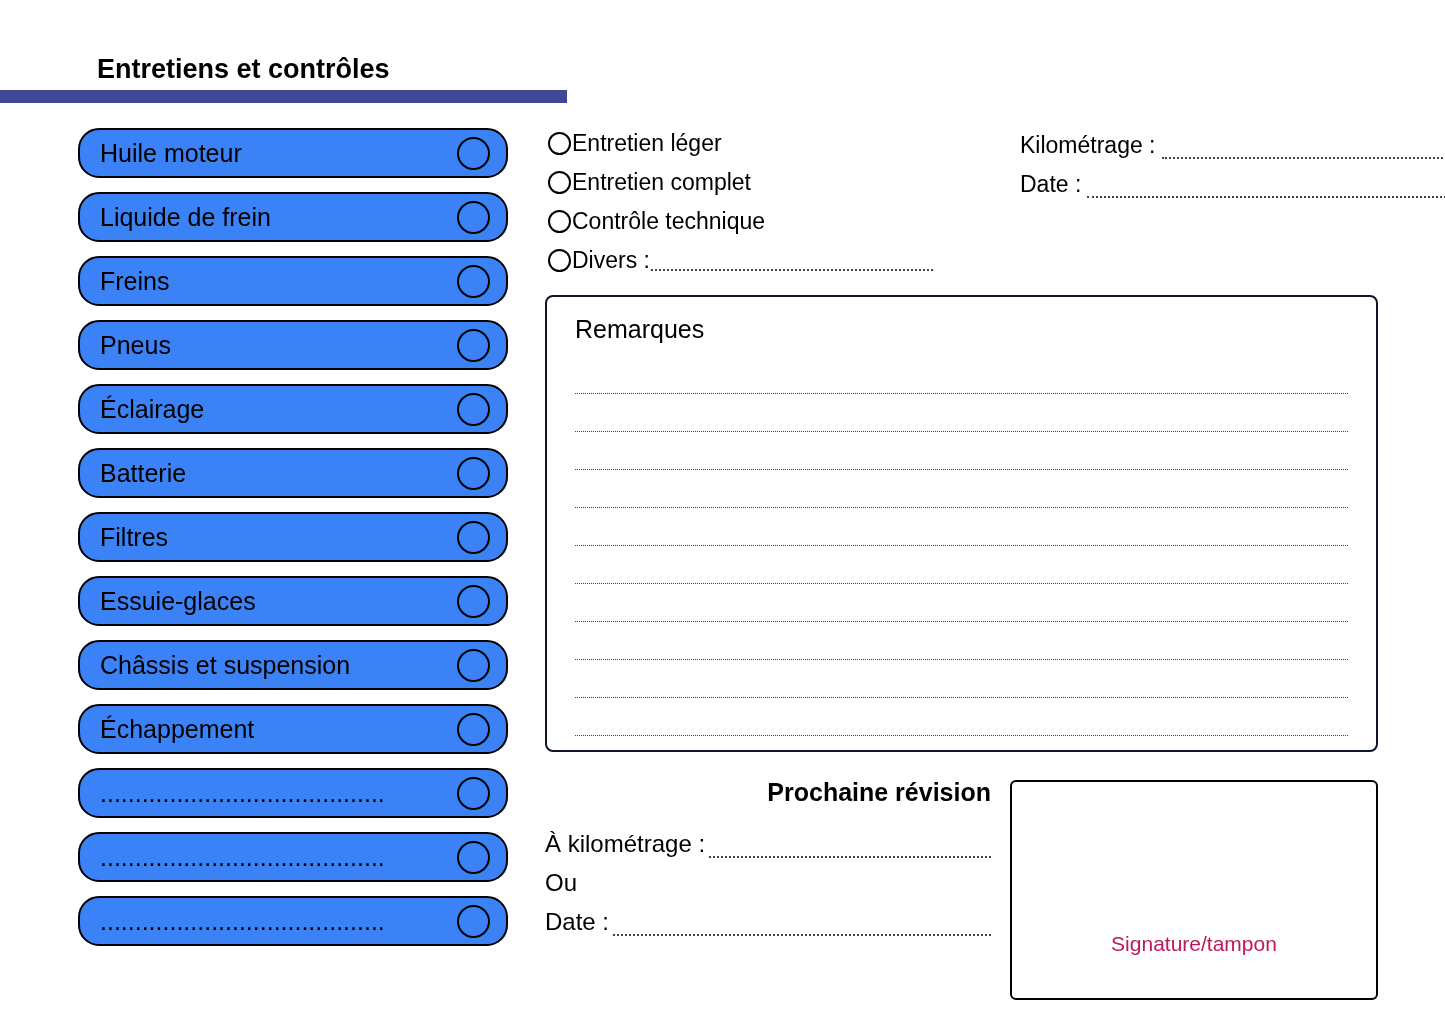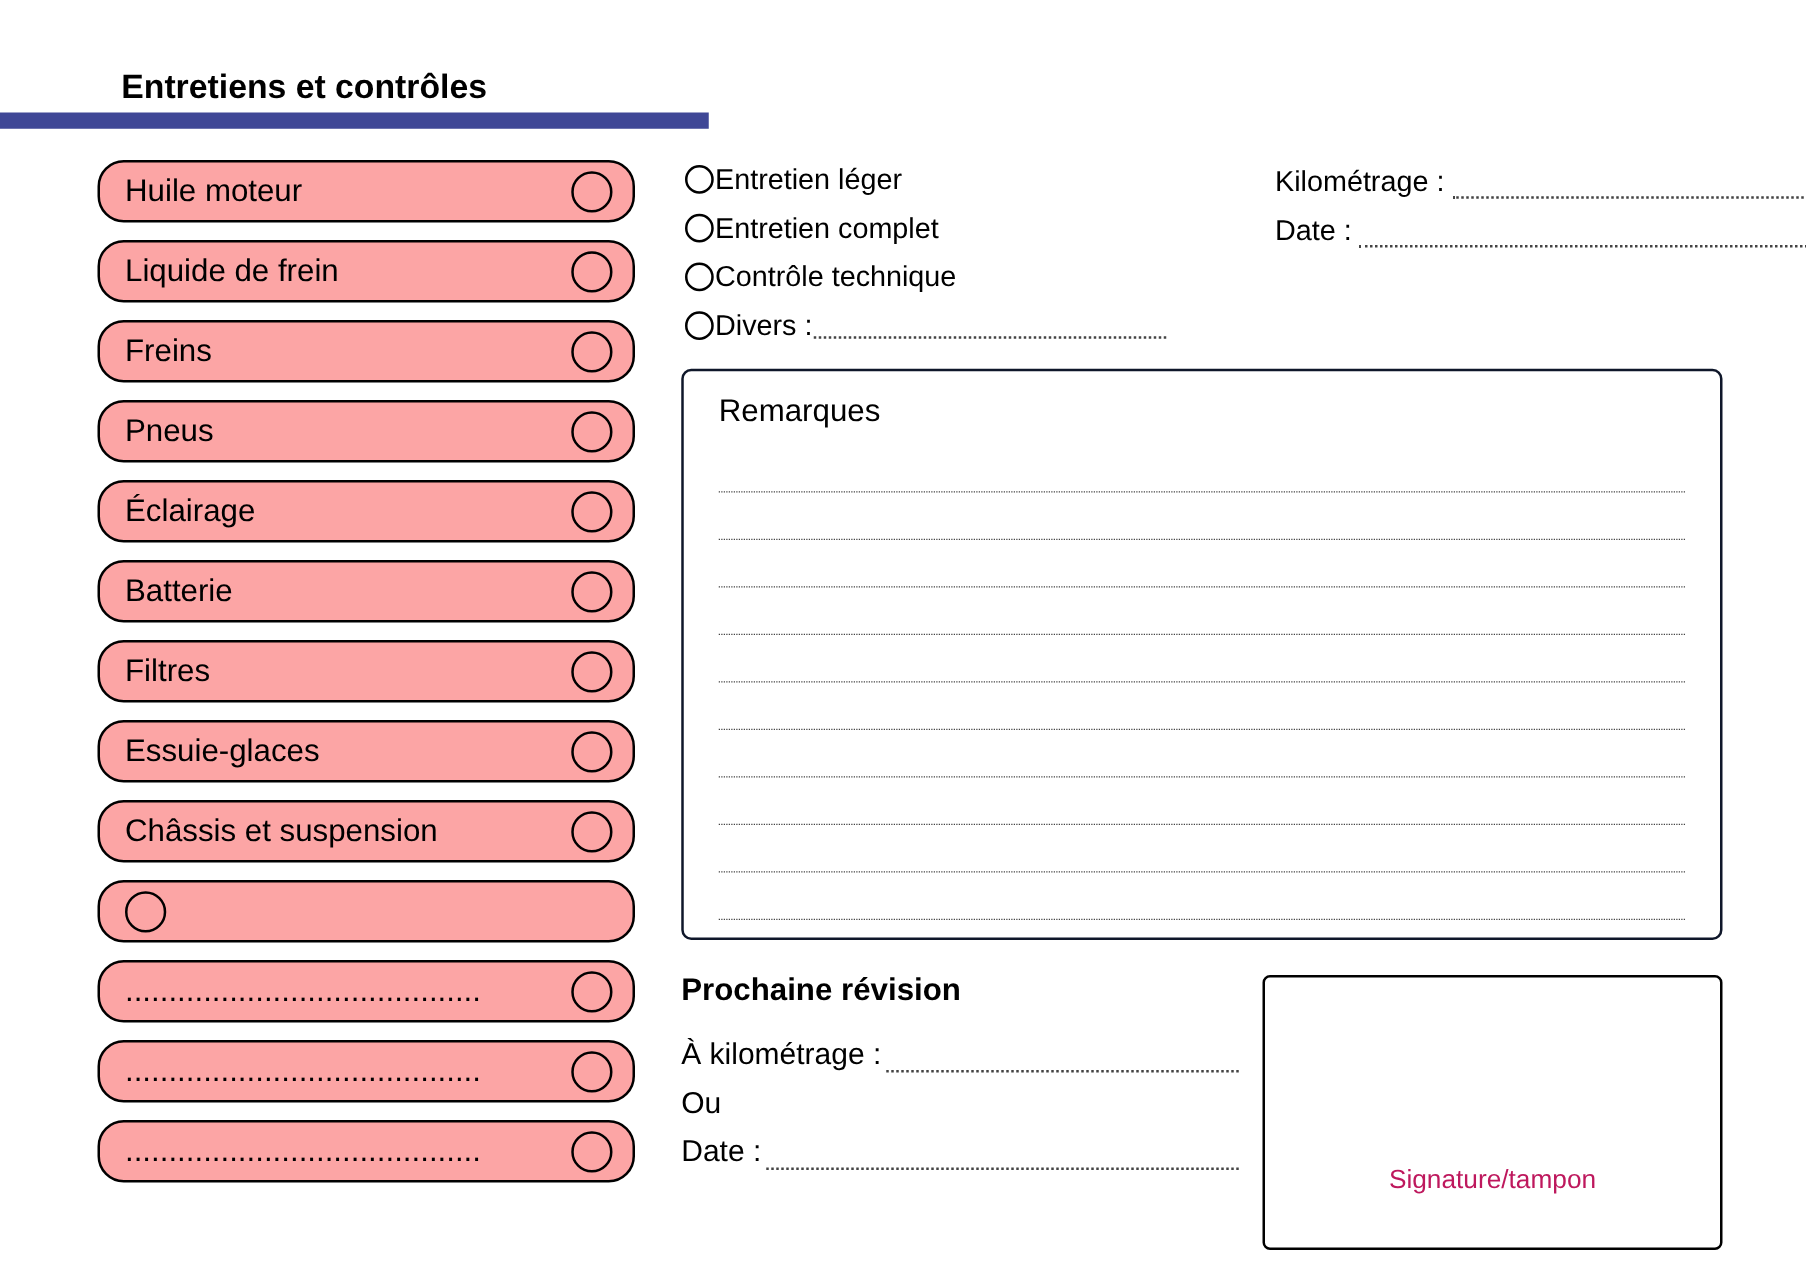--- a/index.html
+++ b/index.html
@@ -27,21 +27,21 @@
   
   .checklist {
     position: absolute; left: 78px; top: 128px; width: 430px;
   }
   .check-item {
     width: 430px; height: 50px;
     border: 2px solid #000; border-radius: 21px;
     margin-bottom: 14px;
     display: flex; align-items: center;
     padding: 0 16px 0 20px;
-    background: #fca5a5;
+    background: #3b82f6;
   }
   .check-label { flex: 1; font-size: 25px; white-space: nowrap; overflow: hidden; }
   .check-circle {
     width: 33px; height: 33px;
     border: 2.5px solid #000; border-radius: 50%;
     flex: 0 0 auto;
   }
 
   
   .service-block {
@@ -83,21 +83,21 @@
   .remarks-title { font-size: 25px; margin-bottom: 12px; }
   .remarks-line {
     height: 38px;
     border-bottom: 1.5px dotted #444;
   }
 
   
   .next-revision {
     position: absolute; left: 545px; top: 778px; width: 446px;
   }
-  .next-revision-title { font-size: 25px; font-weight: bold; margin-bottom: 16px; }
+  .next-revision-title { font-size: 25px; font-weight: bold; margin-bottom: 16px; text-align: right; }
   .nr-row {
     display: flex; align-items: flex-end; height: 39px;
     font-size: 24px; gap: 4px;
   }
   .nr-row .label { white-space: nowrap; padding-bottom: 4px; }
 
   
   .signature-box {
     position: absolute; left: 1010px; top: 780px;
     width: 368px; height: 220px;
@@ -149,20 +149,21 @@
   </div>
   <div class="check-item">
     <span class="check-label">Essuie-glaces</span>
     <span class="check-circle"></span>
   </div>
   <div class="check-item">
     <span class="check-label">Châssis et suspension</span>
     <span class="check-circle"></span>
   </div>
   <div class="check-item">
+    <span class="check-label">Échappement</span>
     <span class="check-circle"></span>
   </div>
   <div class="check-item">
     <span class="check-label">.........................................</span>
     <span class="check-circle"></span>
   </div>
   <div class="check-item">
     <span class="check-label">.........................................</span>
     <span class="check-circle"></span>
   </div>

